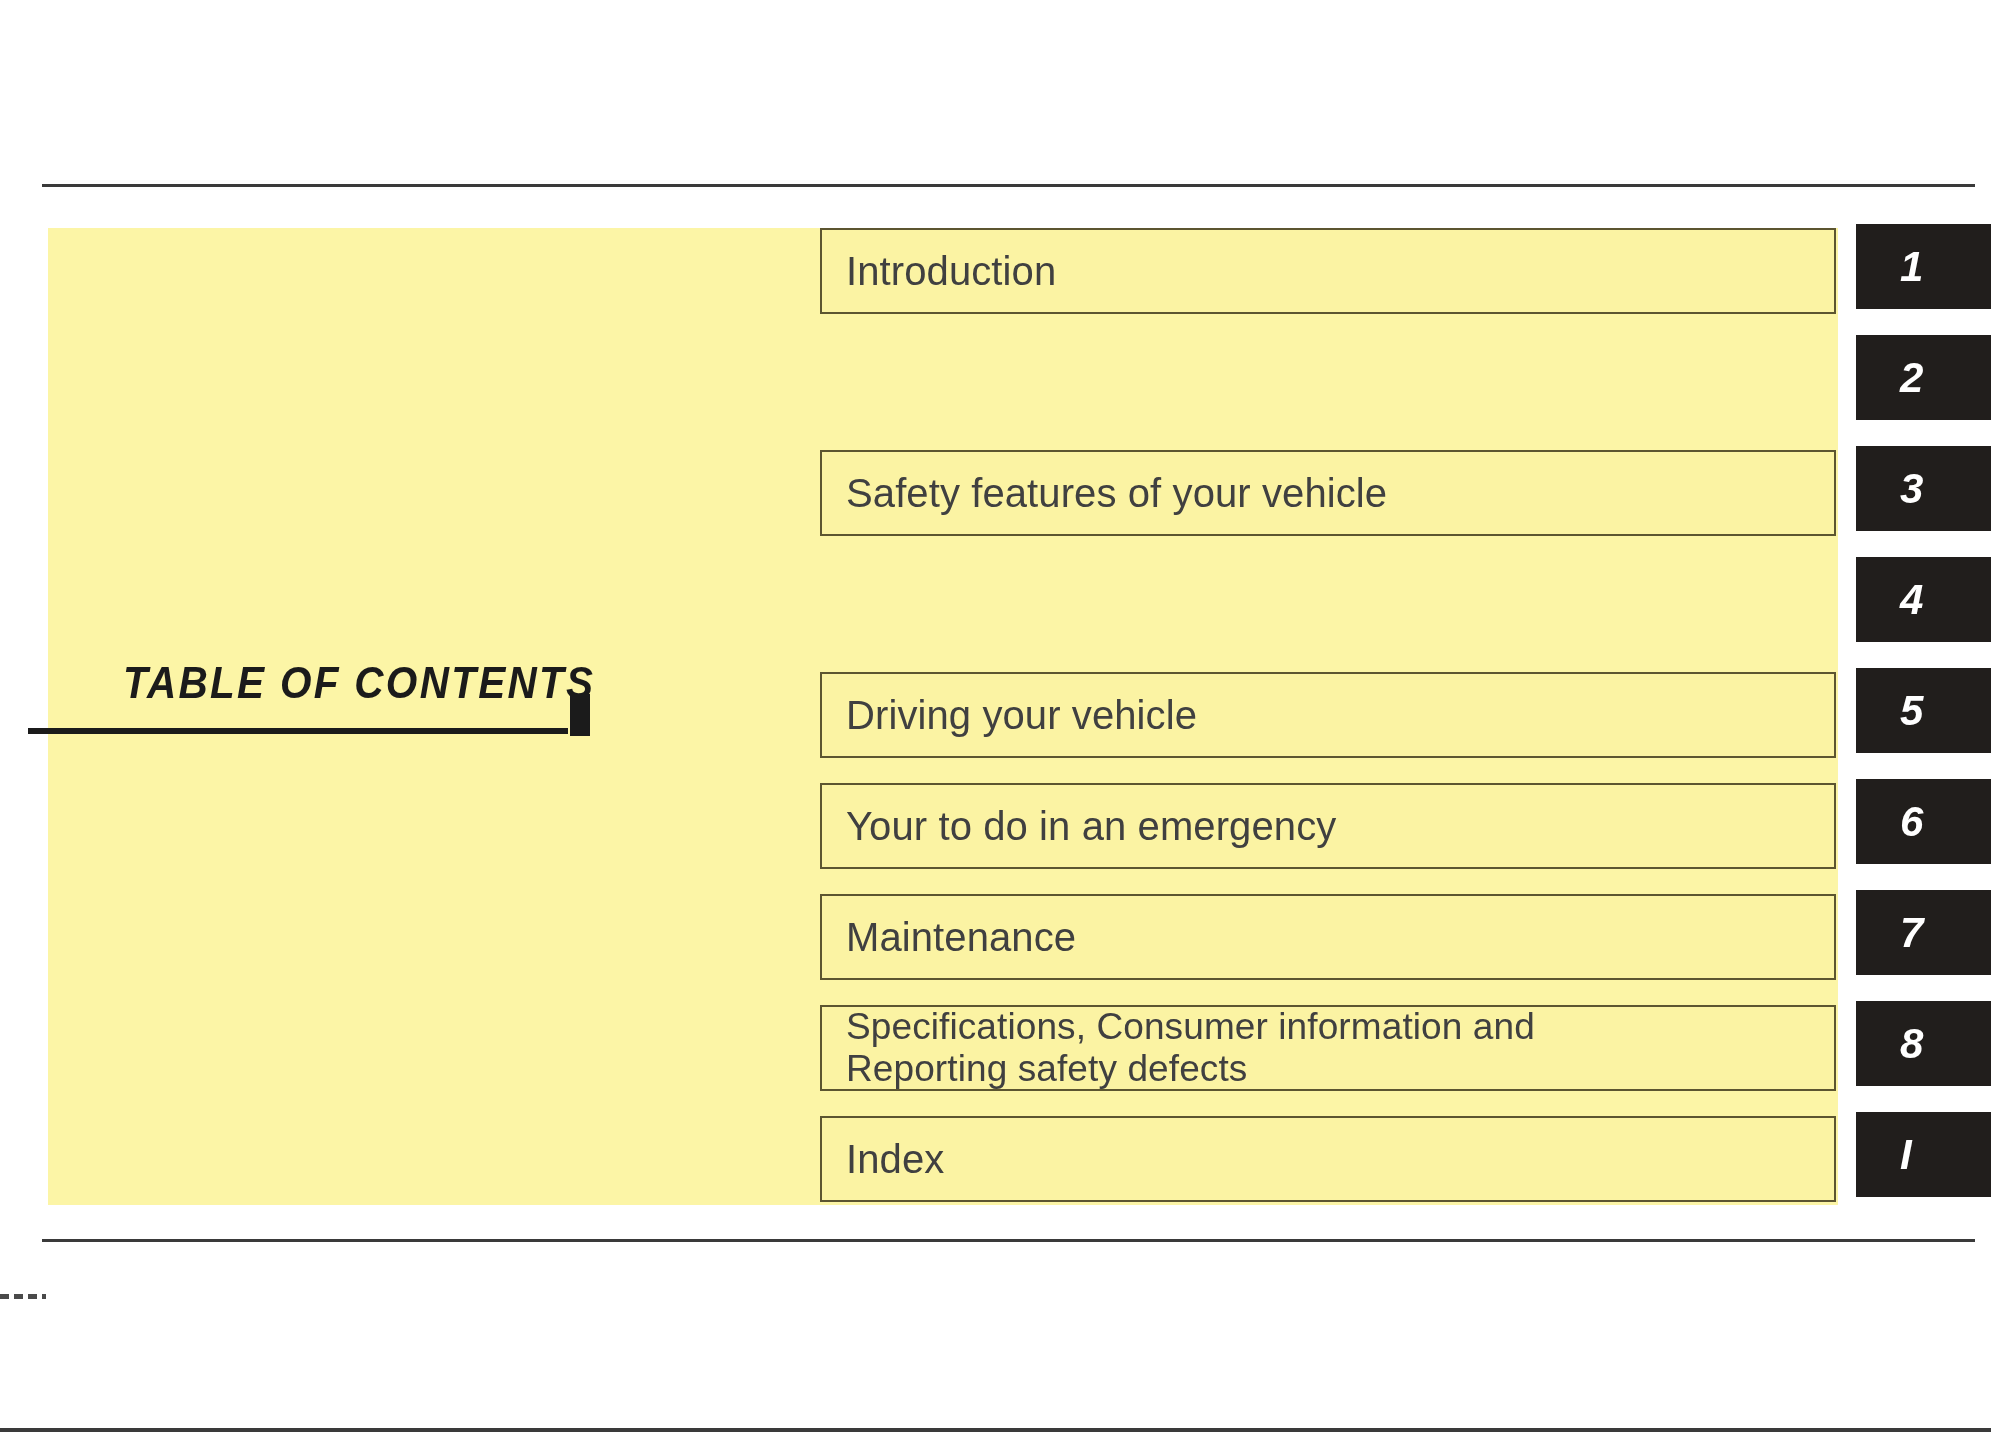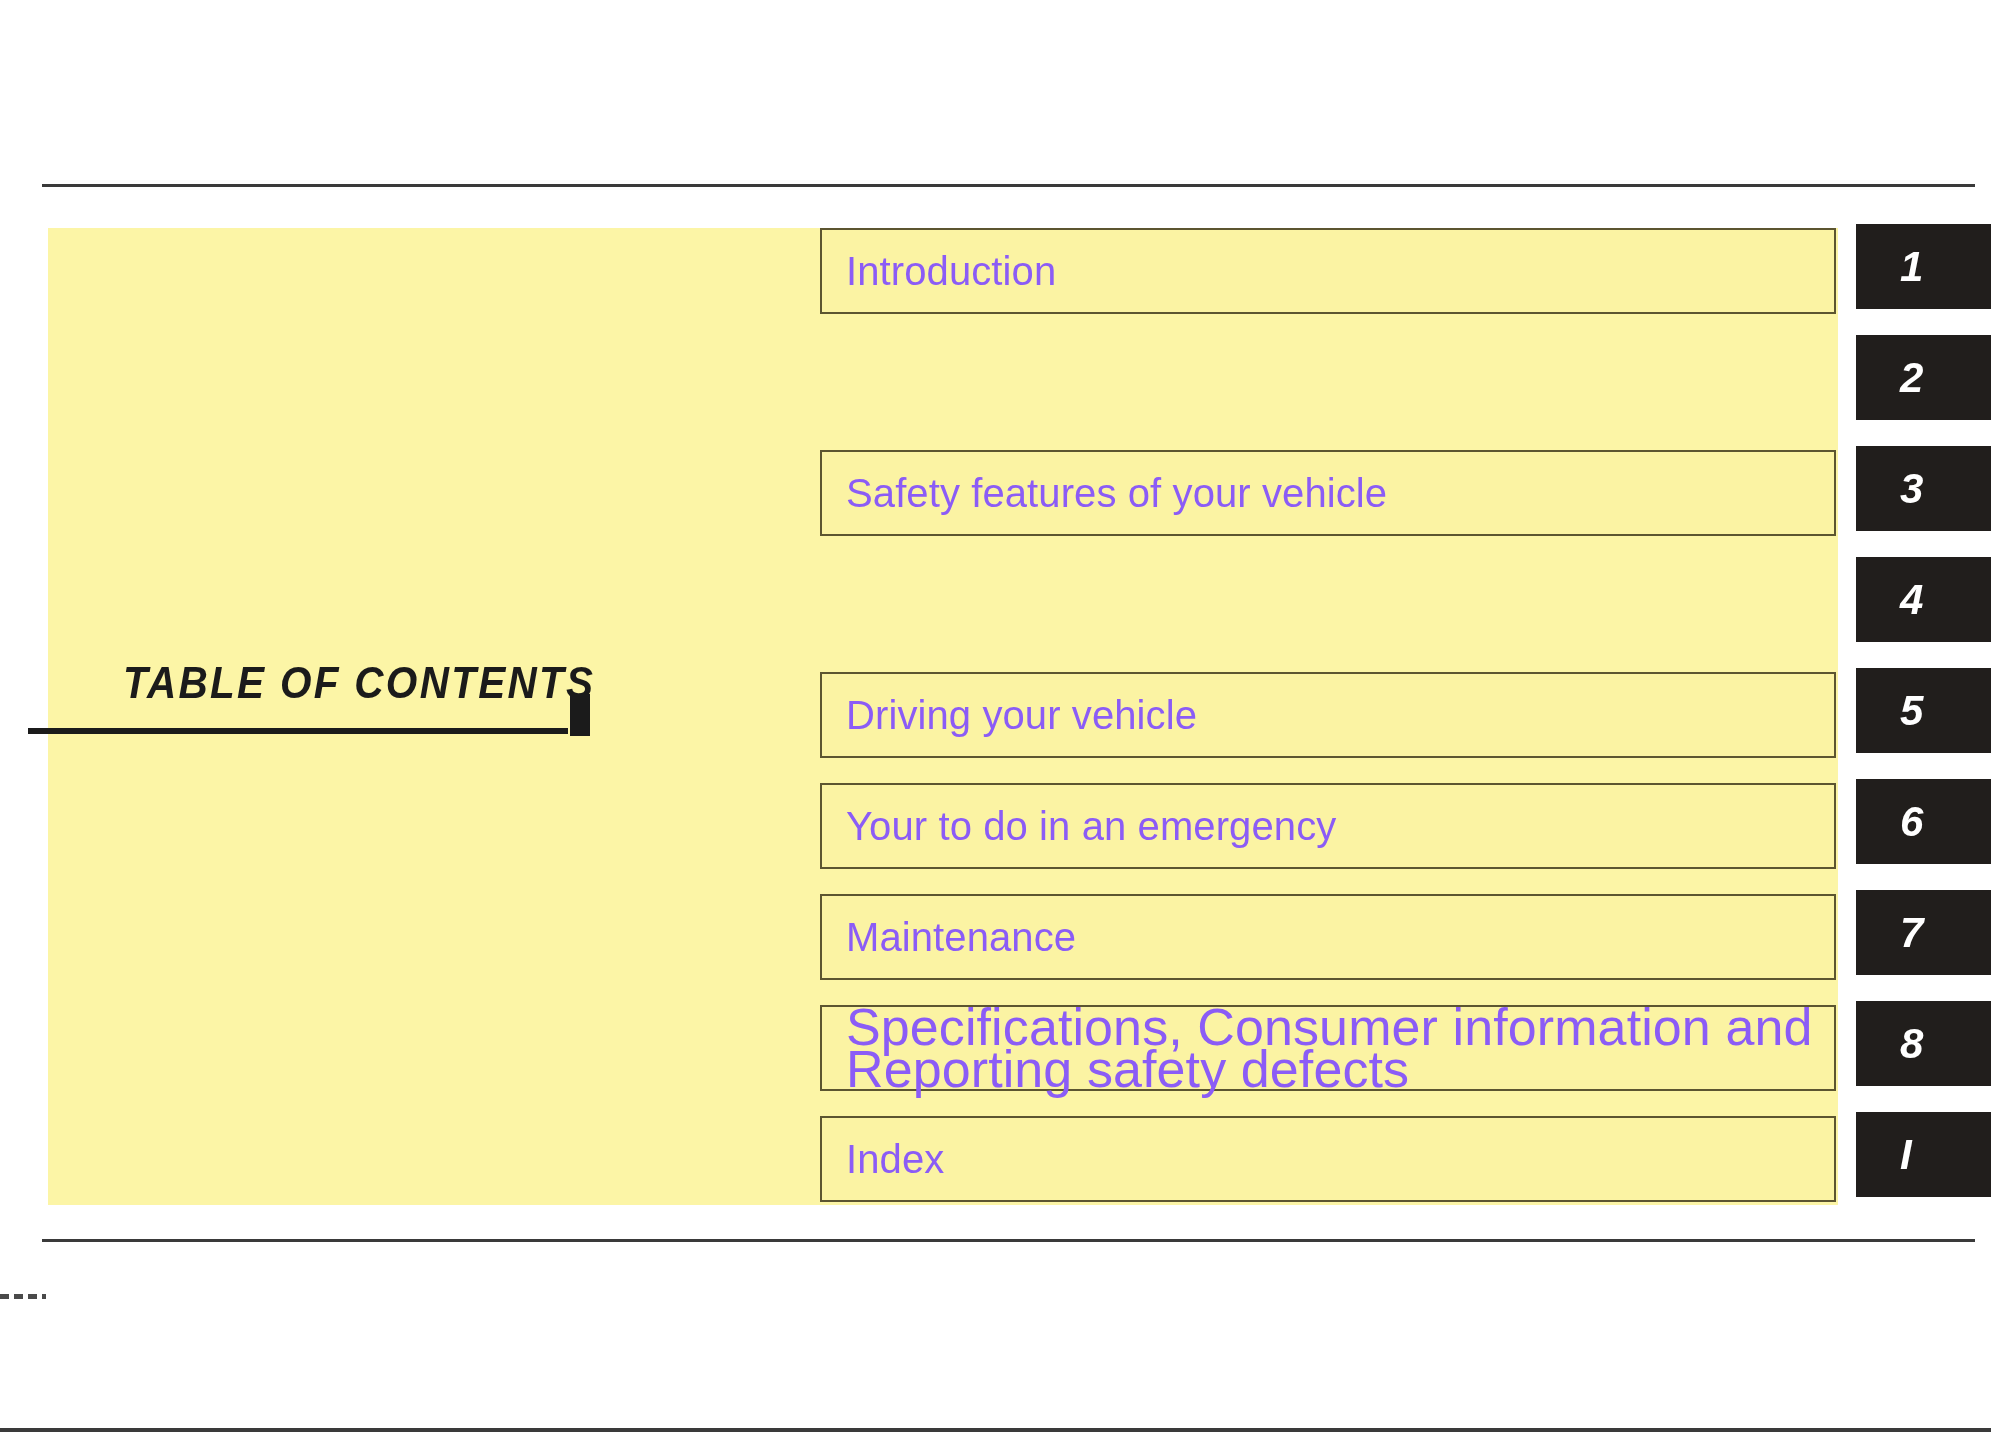--- a/index.html
+++ b/index.html
@@ -122,26 +122,26 @@
     border: 2px solid #5c5530;
     background: #FBF3A3;
   }
   .toc-label {
     position: absolute;
     left: 24px;
     top: 50%;
     transform: translateY(-50%);
     font-size: 40px;
     line-height: 43px;
-    color: #8b5cf6;
+    color: #404040;
     white-space: pre-line;
     letter-spacing: 0.1px;
   }
   .toc-row.two-line .toc-label {
-    font-size: 52px;
+    font-size: 37px;
     line-height: 42px;
   }
 
   .toc-tab {
     position: absolute;
     left: 1036px;
     top: -4px;
     width: 155px;
     height: 85px;
     background: #211e1c;

